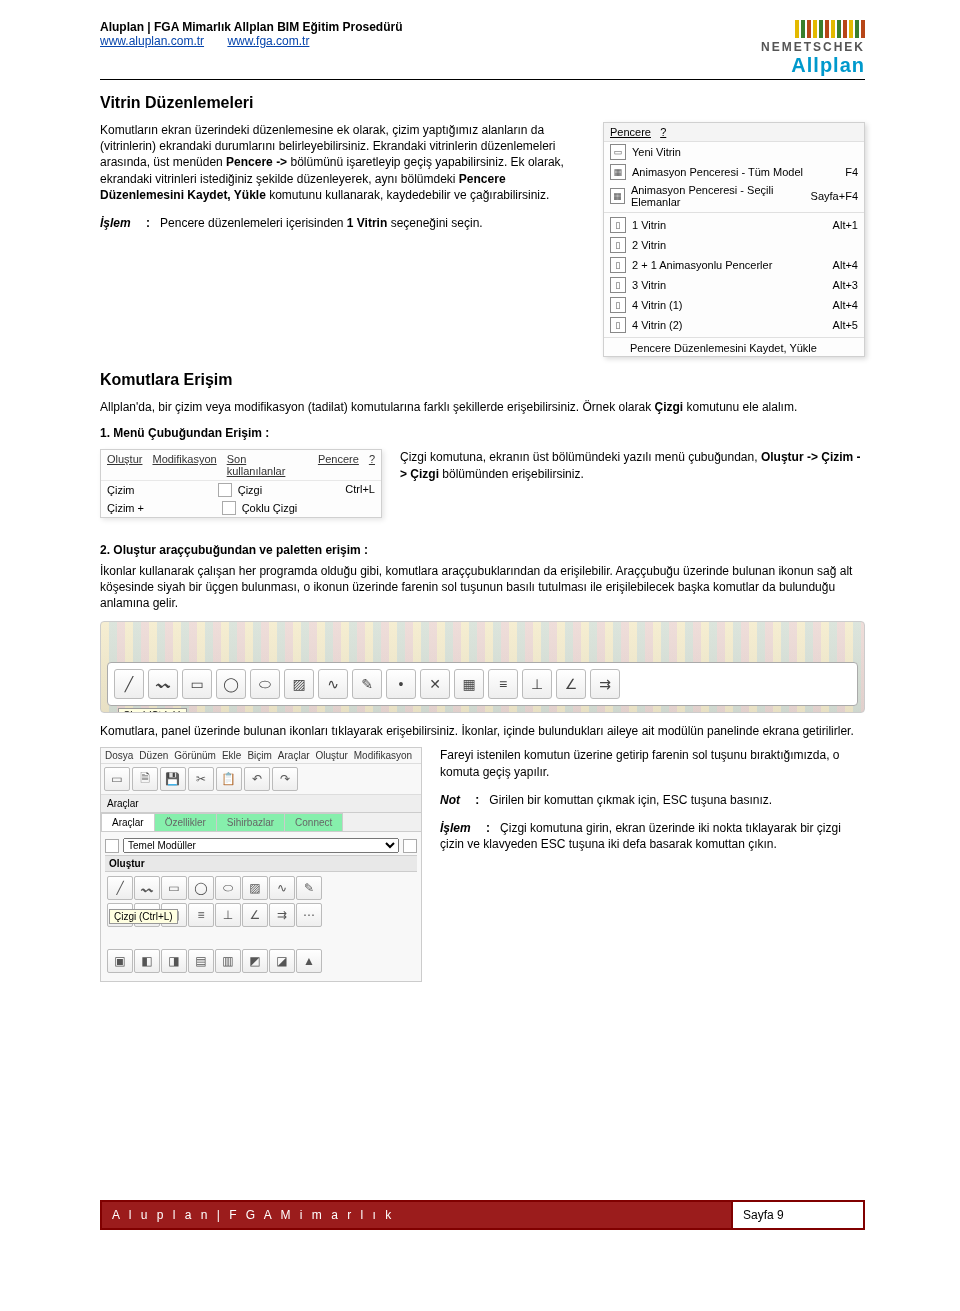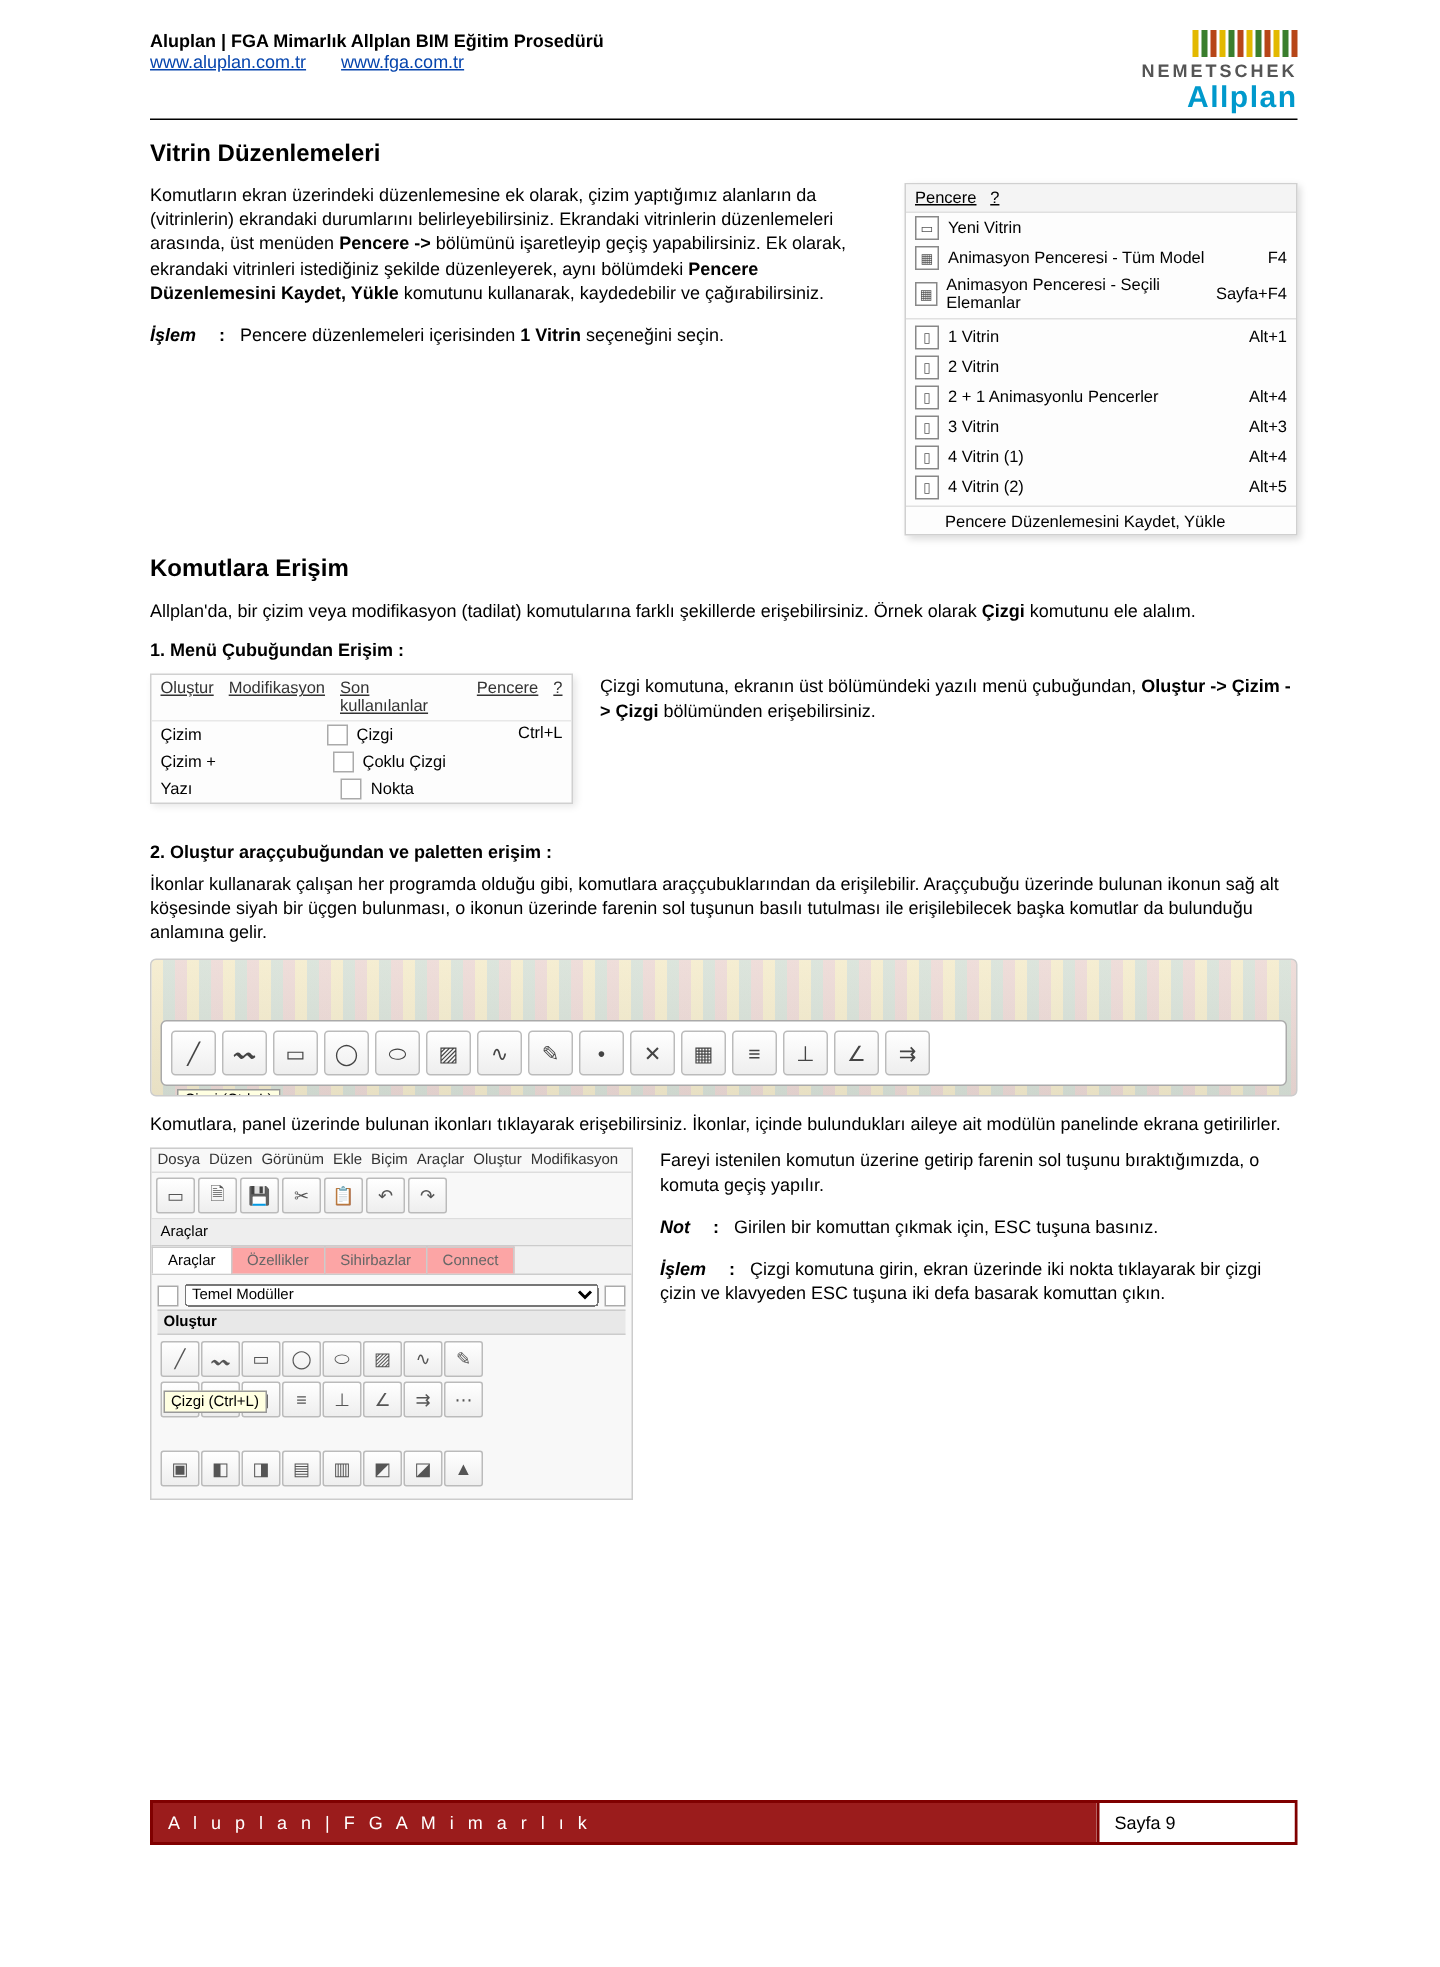--- a/index.html
+++ b/index.html
@@ -59,21 +59,21 @@
   }
   .toolbar-inner { position:absolute; left:6px; bottom:6px; right:6px; height:42px; background:#fff; border:1px solid #aaa; border-radius:4px; display:flex; align-items:center; padding:0 6px; gap:4px;}
   .tbtn { width:28px; height:28px; border:1px solid #bbb; border-radius:3px; background:linear-gradient(#fff,#eee); display:flex; align-items:center; justify-content:center; font-size:14px; color:#444;}
   .tooltip { position:absolute; left:10px; bottom:-18px; background:#ffffe1; border:1px solid #999; padding:1px 4px; font-size:10px;}
   .panel-img {
     width:320px; border:1px solid #ccc; background:#f8f8f8; font-size:10px;
   }
   .panel-menu { display:flex; gap:6px; padding:2px 4px; border-bottom:1px solid #ddd; color:#333;}
   .panel-tabs { display:flex; border-bottom:1px solid #ccc; background:#f0f0f0;}
   .panel-tab { padding:3px 10px; border:1px solid #ccc; border-bottom:none; background:#fff; margin-right:-1px;}
-  .panel-tab.inactive { background:#fca5a5; color:#666;}
+  .panel-tab.inactive { background:#86efac; color:#666;}
   .panel-body { padding:4px;}
   .panel-row { display:flex; align-items:center; gap:4px; padding:2px 0;}
   .panel-grid { display:grid; grid-template-columns: repeat(8, 24px); gap:3px; padding:4px 2px;}
   .pg { width:24px; height:22px; border:1px solid #bbb; background:linear-gradient(#fff,#eee); border-radius:2px; display:flex; align-items:center; justify-content:center; font-size:12px; color:#555;}
   .panel-sec { background:#e8e8e8; padding:2px 4px; font-weight:bold; border-top:1px solid #ccc; border-bottom:1px solid #ccc;}
   .footer {
     position:absolute; bottom:10px; left:100px; right:95px;
     display:flex; border:2px solid #800000;
   }
   .footer .l { flex:1; background:#9b1c1c; color:#fff; padding:6px 10px; letter-spacing:3px; font-size:12px;}
@@ -235,30 +235,20 @@
           </span>
         <span>Ctrl+L</span>
       </div>
       <div class="row">
         <span class="left">
             <span>Çizim +</span>
           </span>
         <span class="mid">
             <span class="ico-sm"></span>
             <span>Çoklu Çizgi</span>
-          </span>
-        <span></span>
-      </div>
-      <div class="row">
-        <span class="left">
-            <span>Yazı</span>
-          </span>
-        <span class="mid">
-            <span class="ico-sm"></span>
-            <span>Nokta</span>
           </span>
         <span></span>
       </div>
     </div>
     <div style="flex:1;">
       <p>
         <span>Çizgi komutuna, ekranın üst bölümündeki yazılı menü çubuğundan, </span><b>Oluştur -&gt; Çizim -&gt; Çizgi</b><span> bölümünden erişebilirsiniz.</span>
       </p>
     </div>
   </div>

